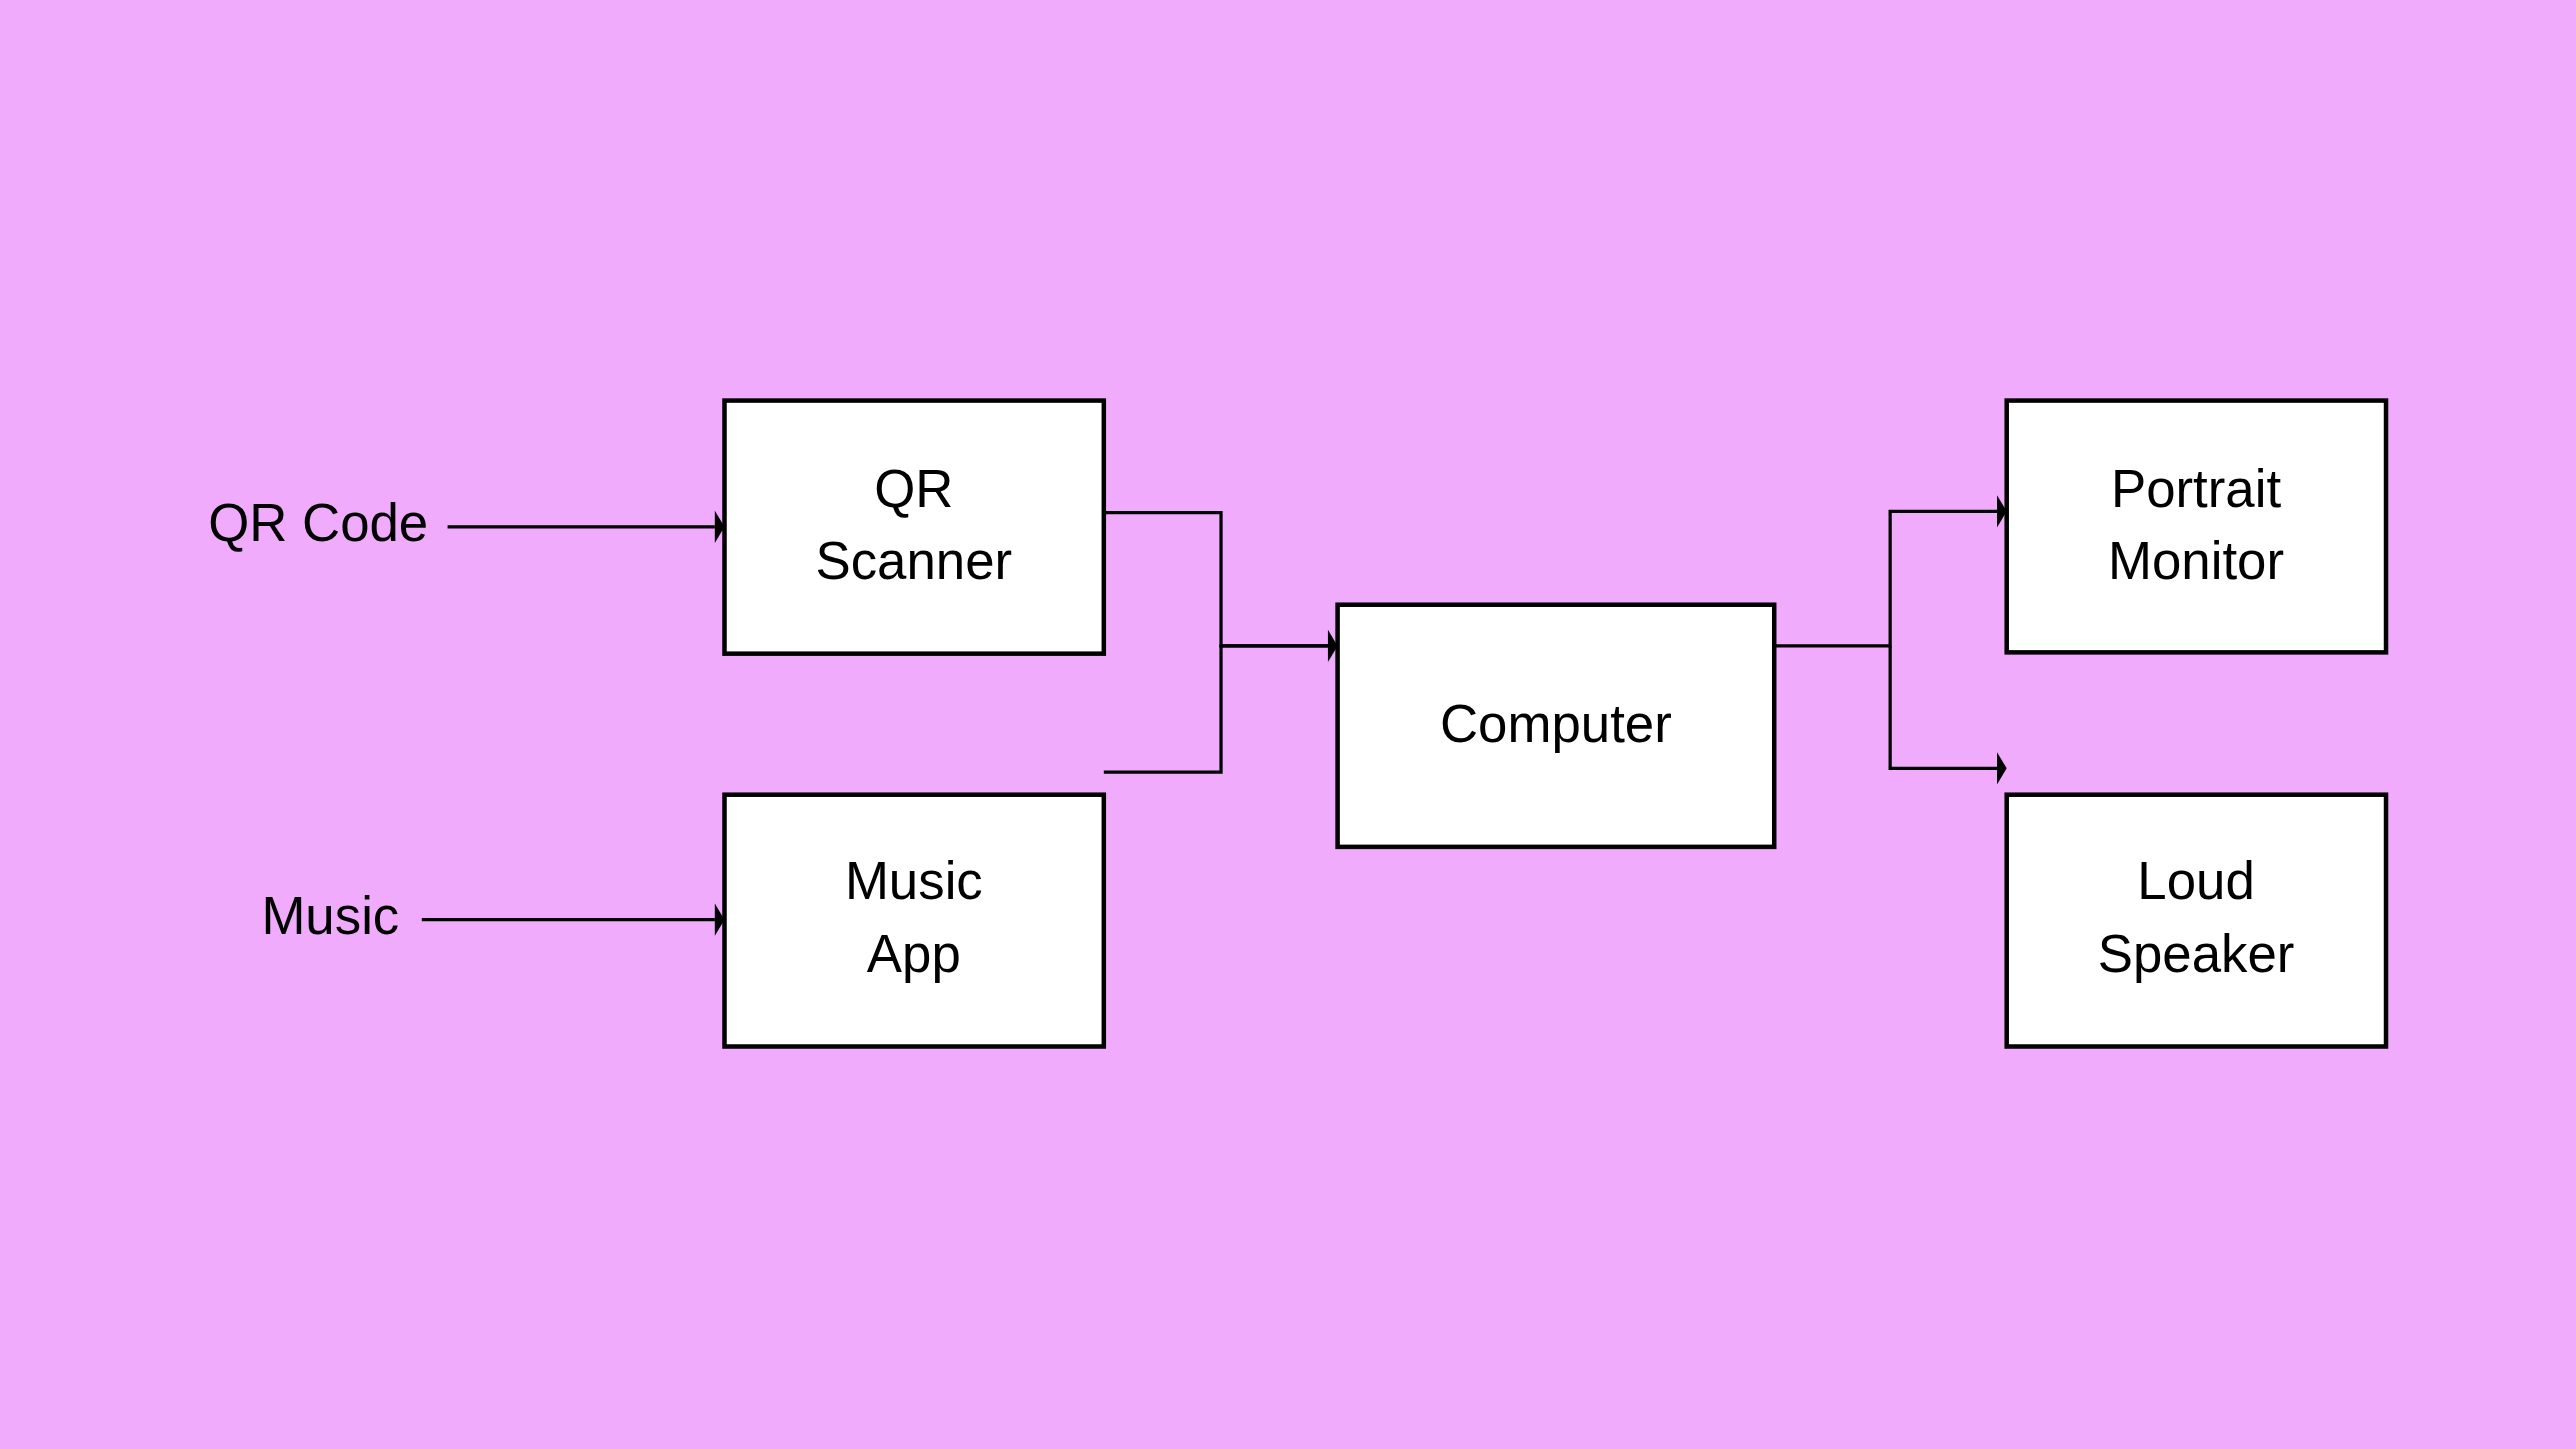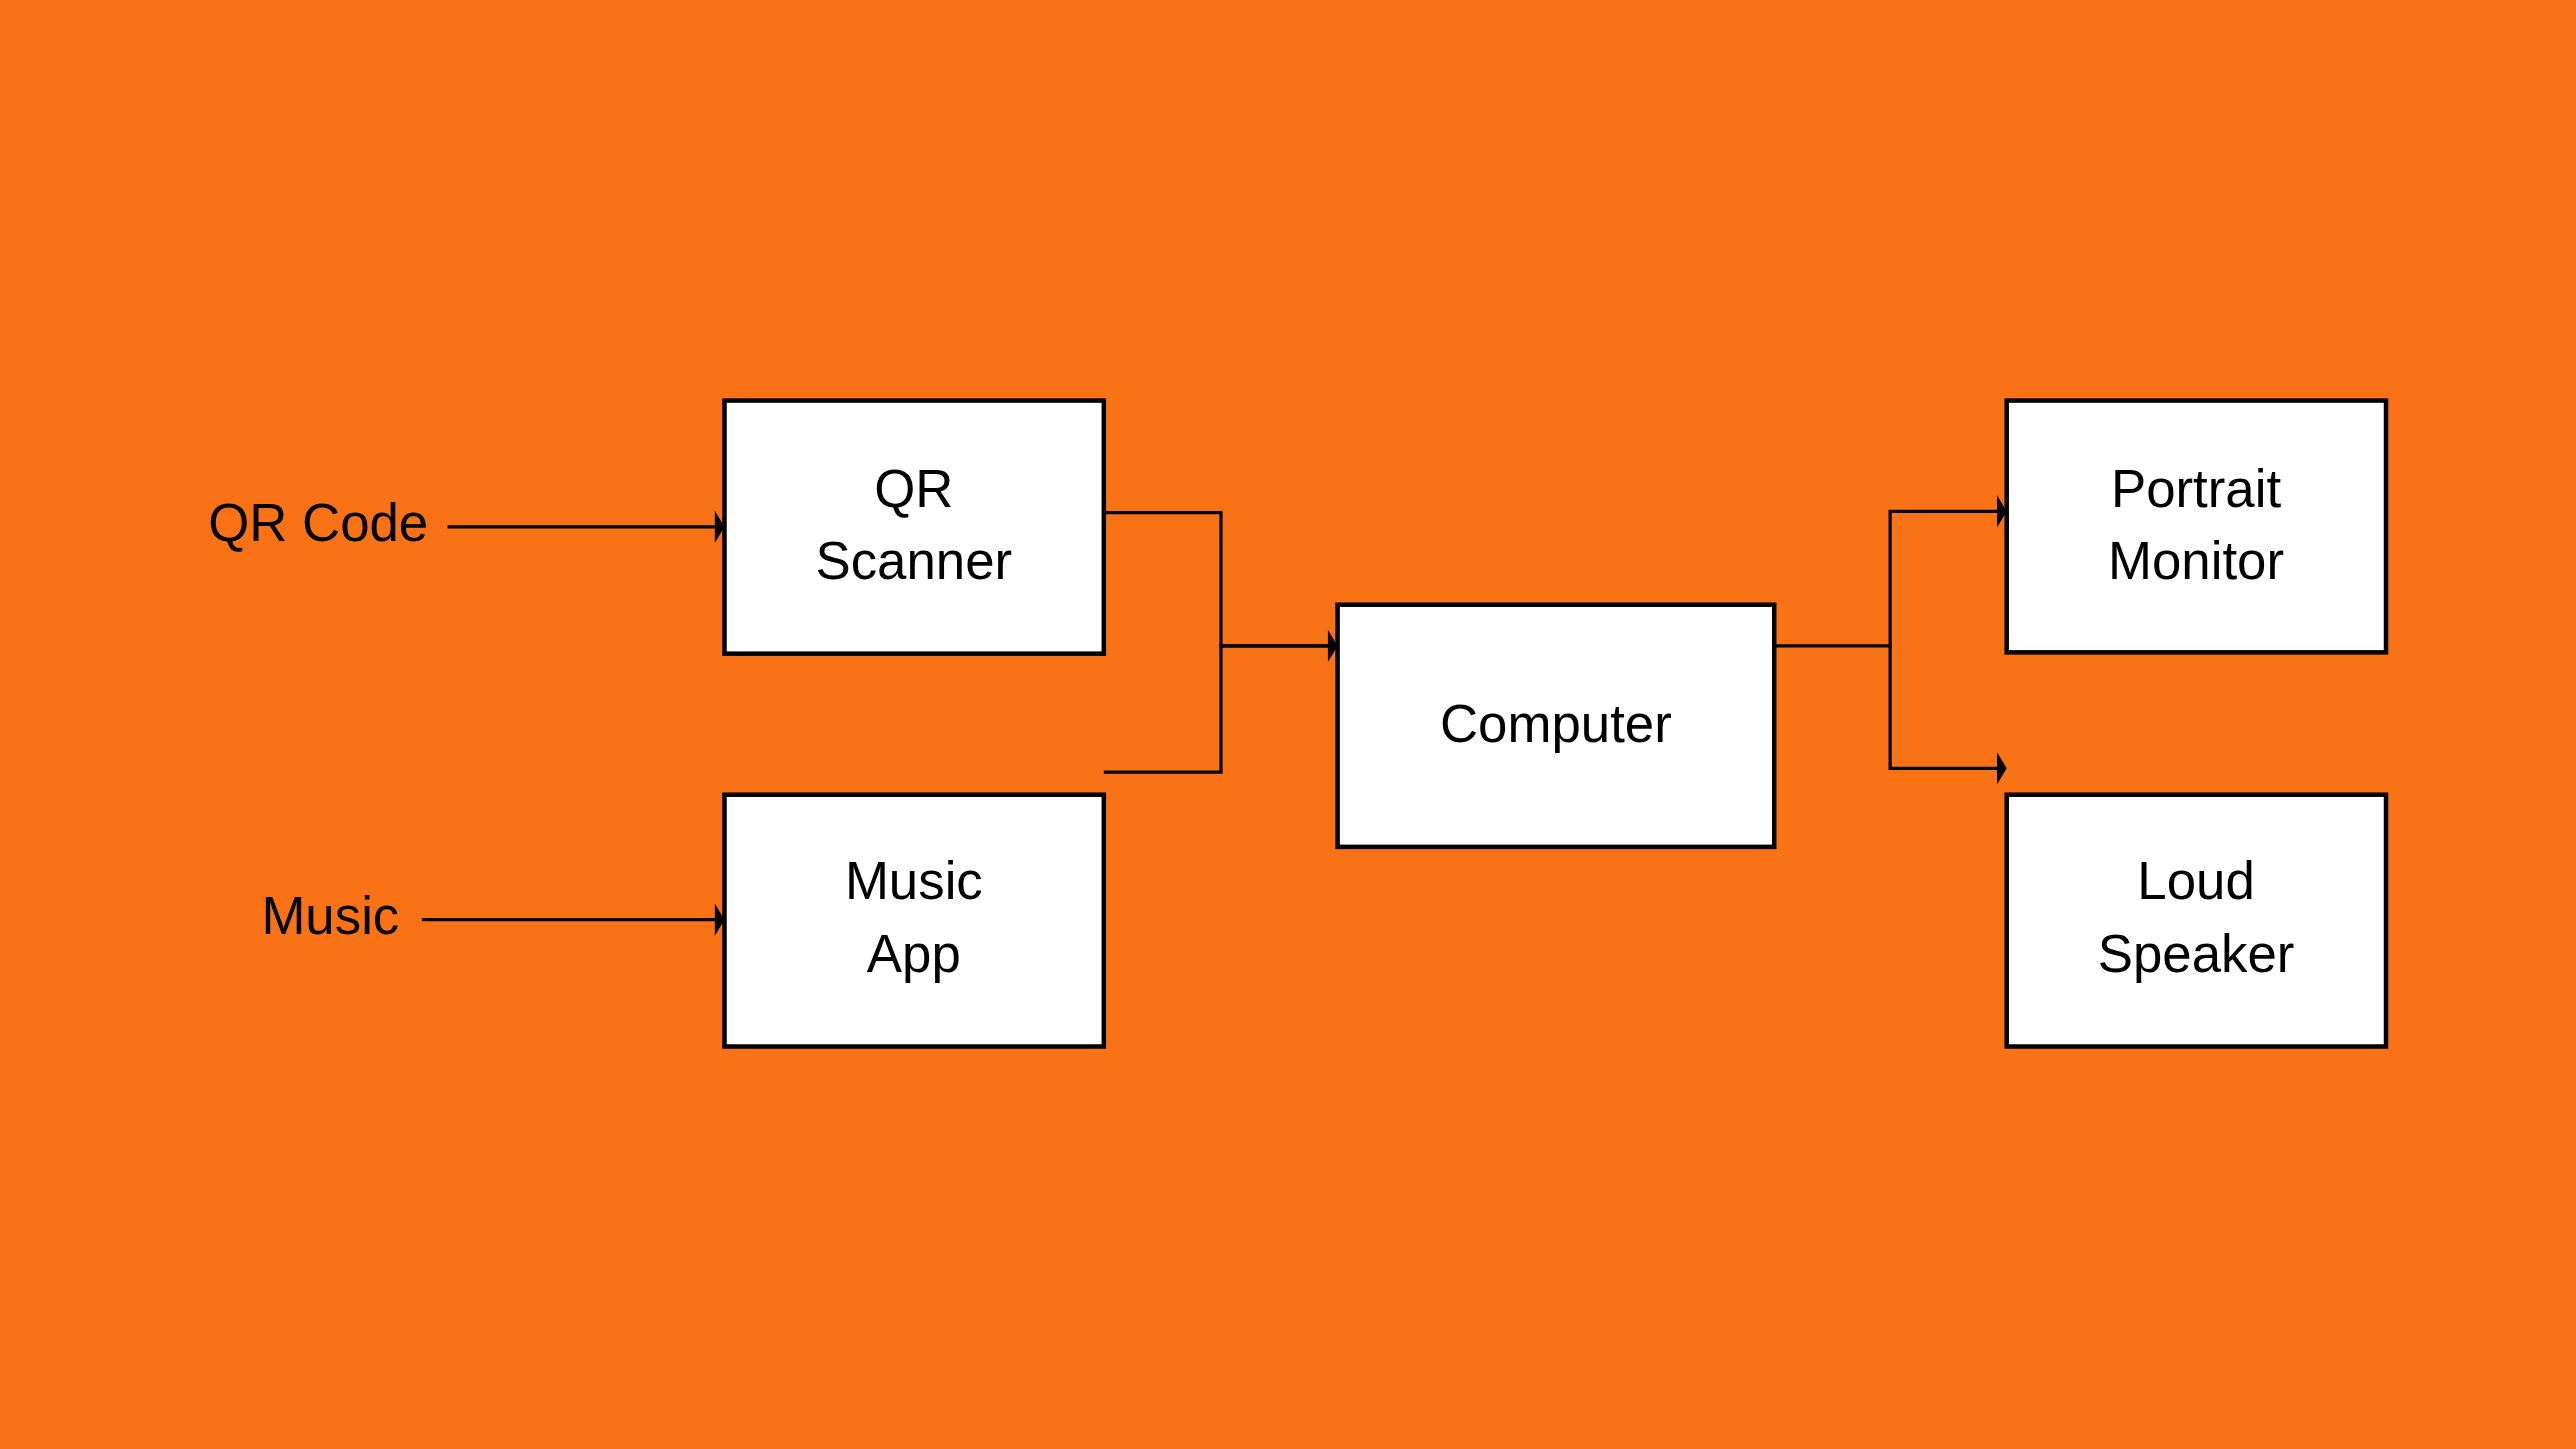--- a/index.html
+++ b/index.html
@@ -11,21 +11,21 @@
   body {
     width: 2576px;
     height: 1449px;
     overflow: hidden;
     font-family: "Liberation Sans", sans-serif;
   }
   #diagram-root {
     position: relative;
     width: 2576px;
     height: 1449px;
-    background: #f97316;
+    background: #f0abfc;
   }
   #diagram-svg {
     position: absolute;
     top: 0;
     left: 0;
     width: 2576px;
     height: 1449px;
     display: block;
   }
   .node-box {

